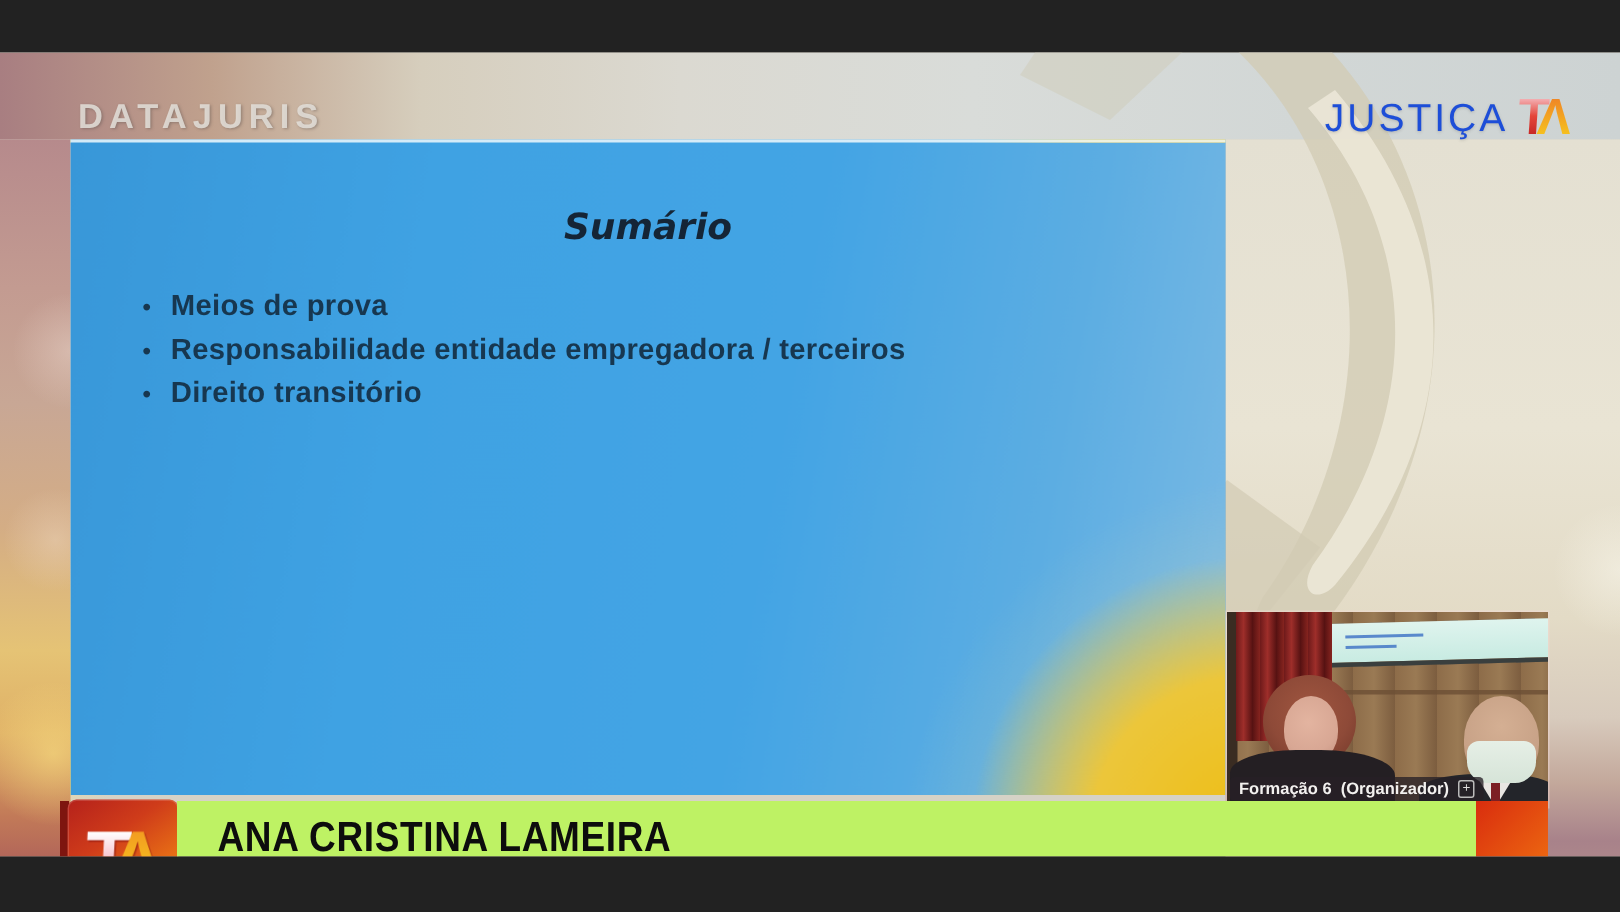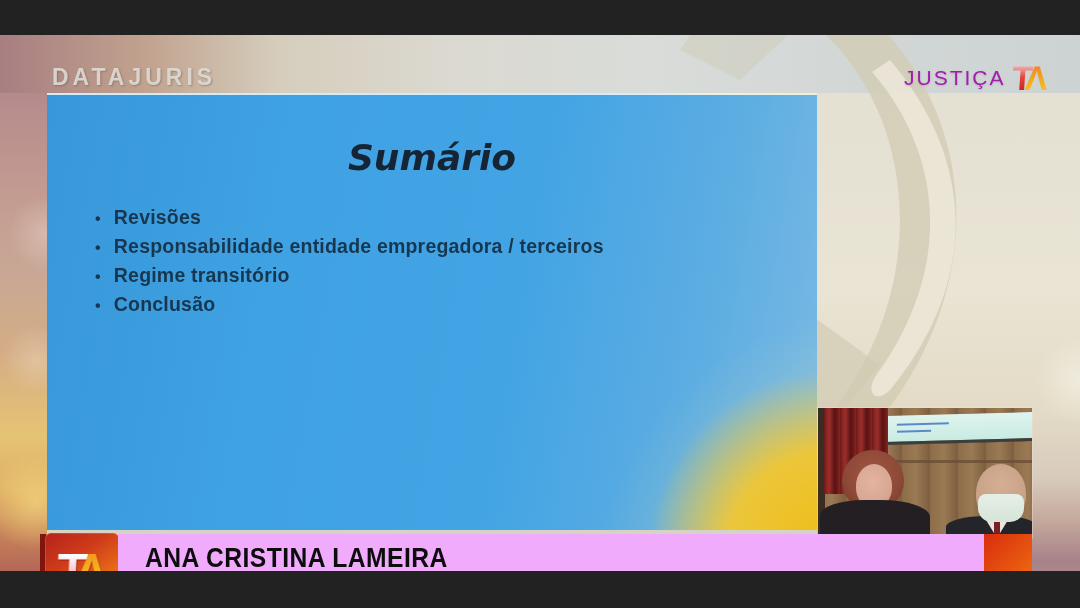--- a/index.html
+++ b/index.html
@@ -22,36 +22,36 @@
   .bk4 { left:905px; top:548px; width:75px; height:75px; background:radial-gradient(circle,rgba(248,224,160,.55),rgba(248,224,160,0) 70%); }
   .bk5 { left:1020px; top:540px; width:70px; height:70px; background:radial-gradient(circle,rgba(238,150,80,.45),rgba(238,150,80,0) 70%); z-index:3;}
   .bk6 { left:620px; top:575px; width:100px; height:60px; background:radial-gradient(circle,rgba(220,170,150,.35),rgba(220,170,150,0) 70%); z-index:3;}
   .bk7 { left:1035px; top:300px; width:90px; height:90px; background:radial-gradient(circle,rgba(250,248,238,.5),rgba(250,248,238,0) 70%); }
   .swoosh { position:absolute; left:560px; top:-15px; z-index:1; }
 
   
   .datajuris { position:absolute; left:52px; top:29px; z-index:5; font-size:23px; font-weight:bold;
     letter-spacing:4px; color:rgba(228,224,219,.85); text-shadow:1px 1px 2px rgba(95,85,80,.45); }
   .justica-wrap { position:absolute; right:32px; top:26px; z-index:5; display:flex; align-items:center; }
-  .justica-text { font-size:21px; font-weight:400; letter-spacing:2px; color:#a21caf;
+  .justica-text { font-size:26px; font-weight:400; letter-spacing:2px; color:#1d4ed8;
     text-shadow:0 1px 2px rgba(100,100,100,.3); }
   .ta-mini { display:flex; margin-left:6px; font-weight:800; font-size:34px; line-height:34px; }
   .ta-mini .t { background:linear-gradient(180deg,#f6c3ca 8%,#e4463a 48%,#bf1f1f 95%);
     -webkit-background-clip:text; background-clip:text; color:transparent; transform:skewX(-4deg); }
   .ta-mini .a { background:linear-gradient(180deg,#ef8326 10%,#f6c51e 90%);
     -webkit-background-clip:text; background-clip:text; color:transparent; margin-left:-7px; transform:skewX(-4deg); }
 
   
   .slide { position:absolute; left:47px; top:58px; width:770px; height:437px; z-index:2;
     border-top:2px solid rgba(238,248,252,.85);
     background:
       radial-gradient(circle 250px at 102% 106%, #eebd13 0%, #ecc63a 42%, rgba(236,198,58,0) 74%),
       radial-gradient(circle 430px at 106% 112%, rgba(235,225,160,.55) 0%, rgba(235,225,160,0) 62%),
       linear-gradient(100deg,#3897d8 0%,#3fa2e3 30%,#43a4e4 60%,#5cade2 82%,#7bbae4 100%); }
-  .slide-title { margin-top:42px; text-align:center; font-size:36px; font-style:italic; font-weight:600;
+  .slide-title { margin-top:42px; text-align:center; font-size:24px; font-style:italic; font-weight:600;
     color:#152536; font-family:"DejaVu Sans", sans-serif; letter-spacing:0; }
   .slide-bullets { margin-top:28px; margin-left:48px; list-style:none; }
   .slide-bullets li { display:flex; align-items:baseline; height:29px; font-size:19.5px; font-weight:600;
     color:#173750; letter-spacing:.2px; }
   .slide-bullets li::before { content:"•"; font-size:16px; margin-right:13px; color:#173750; }
 
   
   .thumb { position:absolute; left:818px; top:373px; width:214px; height:130px; z-index:3;
     overflow:hidden; background:
       repeating-linear-gradient(90deg,#8d6c49 0px,#9a7a54 14px,#7c5d3f 28px),
@@ -95,21 +95,21 @@
     box-shadow:inset 0 0 0 1px rgba(255,255,255,.15); }
   .banner-logo .glyph { display:flex; font-weight:800; font-size:50px; line-height:50px;
     transform:skewX(-3deg); }
   .banner-logo .t { background:linear-gradient(180deg,#ffffff 15%,#f6bcc6 55%,#e88a96 95%);
     -webkit-background-clip:text; background-clip:text; color:transparent;
     filter:drop-shadow(1px 1px 0 rgba(120,10,10,.55)); }
   .banner-logo .a { background:linear-gradient(180deg,#f29521 5%,#f6d11d 92%);
     -webkit-background-clip:text; background-clip:text; color:transparent; margin-left:-13px;
     filter:drop-shadow(1px 1px 0 rgba(120,10,10,.45)); }
   .banner-name { position:absolute; left:118px; top:499px; width:866px; height:48px; z-index:4;
-    background:#f0abfc; display:flex; align-items:center; }
+    background:#bef264; display:flex; align-items:center; }
   .banner-name .txt { margin-left:27px; font-size:28px; font-weight:800; color:#0d0d0d;
     letter-spacing:.5px; transform:scaleX(.88); transform-origin:left center; white-space:nowrap; }
   .banner-cap { position:absolute; left:984px; top:499px; width:48px; height:48px; z-index:4;
     background:linear-gradient(135deg,#d92d0e 0%,#ee6c11 100%); }
   .banner-ticker { position:absolute; left:118px; top:547px; width:922px; height:28px; z-index:4;
     background:#151117; display:flex; align-items:center; }
   .banner-ticker .txt { margin-left:27px; font-size:15.5px; font-weight:bold; color:#f4f3f2;
     letter-spacing:.3px; transform:scaleX(.97); transform-origin:left center; white-space:nowrap; }
 </style>
 </head>
@@ -140,43 +140,46 @@
     <span class="justica-text">JUSTIÇA</span>
     <span class="ta-mini">
       <span class="t">T</span>
       <span class="a">Λ</span>
     </span>
   </div>
 
   <div class="slide">
     <div class="slide-title">Sumário</div>
     <ul class="slide-bullets">
-        <li>Revisões</li>
+        <li>Meios de prova</li>
         <li>Responsabilidade entidade empregadora / terceiros</li>
-        <li>Regime transitório</li>
-        <li>Conclusão</li>
+        <li>Direito transitório</li>
       </ul>
   </div>
 
   <div class="thumb">
     <div class="rail"></div>
     <div class="screen">
       <div class="ln" style="top:8px; width:52px;"></div>
       <div class="ln" style="top:15px; width:34px;"></div>
     </div>
     <div class="edge-dark"></div>
     <div class="curtain"></div>
     <div class="w-hair"></div>
     <div class="w-face"></div>
     <div class="w-body"></div>
     <div class="m-body"></div>
     <div class="m-shirt"></div>
     <div class="m-tie"></div>
     <div class="m-head"></div>
     <div class="m-mask"></div>
+    <div class="thumb-label">
+      <span class="txt">Formação 6  (Organizador)</span>
+      <span class="expand">+</span>
+    </div>
   </div>
 
   <div class="banner-redsliver"></div>
   <div class="banner-logo">
     <span class="glyph">
       <span class="t">T</span>
       <span class="a">Λ</span>
     </span>
   </div>
   <div class="banner-name">

